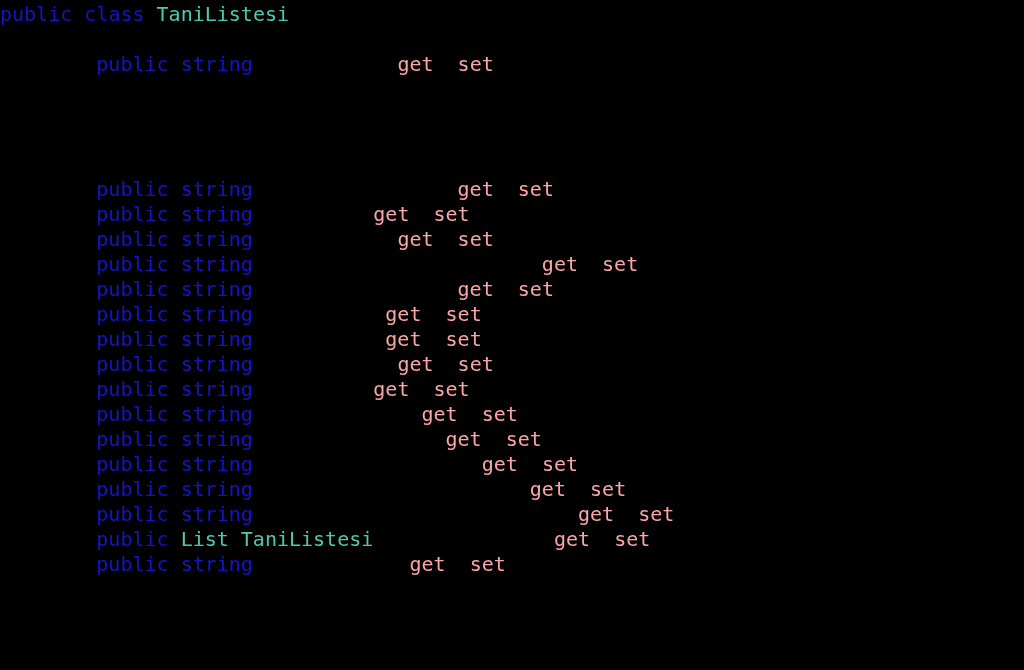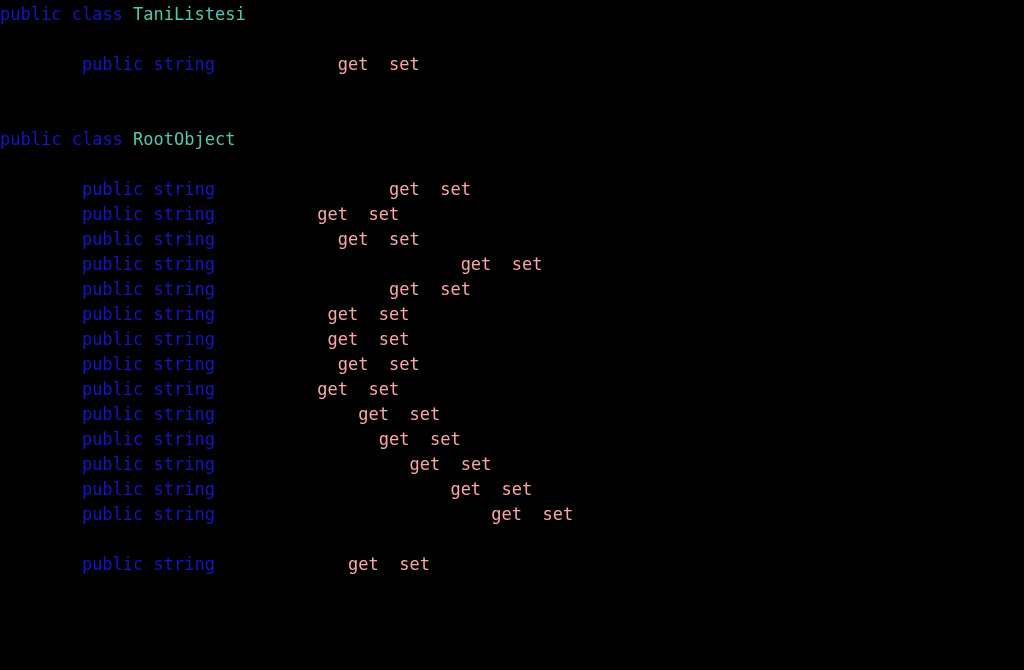--- a/index.html
+++ b/index.html
@@ -19,21 +19,21 @@
     width: 1024px;
     height: 670px;
     background: #000000;
   }
   .code-line {
     position: absolute;
     left: 0;
     width: 1024px;
     height: 25px;
     white-space: pre;
-    font-size: 17px;
+    font-size: 20px;
     line-height: 25px;
     letter-spacing: 0px;
   }
   .tok {
     white-space: pre;
   }
   .kw {
     color: #1414c8;
   }
   .type {
@@ -50,29 +50,29 @@
   .indent {
     color: transparent;
   }
 </style>
 </head>
 <body>
 
 <div id="code-surface">
     <div class="code-line" style="top: 2px;"><span class="indent"></span><span class="tok kw">public</span><span class="tok kw"> </span><span class="tok kw">class</span><span class="tok"> </span><span class="tok type">TaniListesi</span></div>
     <div class="code-line" style="top: 52px;"><span class="indent">        </span><span class="tok kw">public</span><span class="tok"> </span><span class="tok kw">string</span><span class="tok redacted">            </span><span class="tok accessor">get</span><span class="tok">  </span><span class="tok accessor">set</span></div>
-    <div class="code-line" style="top: 127px;"><span class="indent"></span><span class="tok kw">public</span><span class="tok kw"> </span><span class="tok kw">class</span><span class="tok"> </span><span class="tok type">RootObject</span></div>
     <div class="code-line" style="top: 177px;"><span class="indent">        </span><span class="tok kw">public</span><span class="tok"> </span><span class="tok kw">string</span><span class="tok redacted">                 </span><span class="tok accessor">get</span><span class="tok">  </span><span class="tok accessor">set</span></div>
     <div class="code-line" style="top: 202px;"><span class="indent">        </span><span class="tok kw">public</span><span class="tok"> </span><span class="tok kw">string</span><span class="tok redacted">          </span><span class="tok accessor">get</span><span class="tok">  </span><span class="tok accessor">set</span></div>
     <div class="code-line" style="top: 227px;"><span class="indent">        </span><span class="tok kw">public</span><span class="tok"> </span><span class="tok kw">string</span><span class="tok redacted">            </span><span class="tok accessor">get</span><span class="tok">  </span><span class="tok accessor">set</span></div>
     <div class="code-line" style="top: 252px;"><span class="indent">        </span><span class="tok kw">public</span><span class="tok"> </span><span class="tok kw">string</span><span class="tok redacted">                        </span><span class="tok accessor">get</span><span class="tok">  </span><span class="tok accessor">set</span></div>
     <div class="code-line" style="top: 277px;"><span class="indent">        </span><span class="tok kw">public</span><span class="tok"> </span><span class="tok kw">string</span><span class="tok redacted">                 </span><span class="tok accessor">get</span><span class="tok">  </span><span class="tok accessor">set</span></div>
     <div class="code-line" style="top: 302px;"><span class="indent">        </span><span class="tok kw">public</span><span class="tok"> </span><span class="tok kw">string</span><span class="tok redacted">           </span><span class="tok accessor">get</span><span class="tok">  </span><span class="tok accessor">set</span></div>
     <div class="code-line" style="top: 327px;"><span class="indent">        </span><span class="tok kw">public</span><span class="tok"> </span><span class="tok kw">string</span><span class="tok redacted">           </span><span class="tok accessor">get</span><span class="tok">  </span><span class="tok accessor">set</span></div>
     <div class="code-line" style="top: 352px;"><span class="indent">        </span><span class="tok kw">public</span><span class="tok"> </span><span class="tok kw">string</span><span class="tok redacted">            </span><span class="tok accessor">get</span><span class="tok">  </span><span class="tok accessor">set</span></div>
     <div class="code-line" style="top: 377px;"><span class="indent">        </span><span class="tok kw">public</span><span class="tok"> </span><span class="tok kw">string</span><span class="tok redacted">          </span><span class="tok accessor">get</span><span class="tok">  </span><span class="tok accessor">set</span></div>
     <div class="code-line" style="top: 402px;"><span class="indent">        </span><span class="tok kw">public</span><span class="tok"> </span><span class="tok kw">string</span><span class="tok redacted">              </span><span class="tok accessor">get</span><span class="tok">  </span><span class="tok accessor">set</span></div>
     <div class="code-line" style="top: 427px;"><span class="indent">        </span><span class="tok kw">public</span><span class="tok"> </span><span class="tok kw">string</span><span class="tok redacted">                </span><span class="tok accessor">get</span><span class="tok">  </span><span class="tok accessor">set</span></div>
     <div class="code-line" style="top: 452px;"><span class="indent">        </span><span class="tok kw">public</span><span class="tok"> </span><span class="tok kw">string</span><span class="tok redacted">                   </span><span class="tok accessor">get</span><span class="tok">  </span><span class="tok accessor">set</span></div>
     <div class="code-line" style="top: 477px;"><span class="indent">        </span><span class="tok kw">public</span><span class="tok"> </span><span class="tok kw">string</span><span class="tok redacted">                       </span><span class="tok accessor">get</span><span class="tok">  </span><span class="tok accessor">set</span></div>
     <div class="code-line" style="top: 502px;"><span class="indent">        </span><span class="tok kw">public</span><span class="tok"> </span><span class="tok kw">string</span><span class="tok redacted">                           </span><span class="tok accessor">get</span><span class="tok">  </span><span class="tok accessor">set</span></div>
+    <div class="code-line" style="top: 527px;"><span class="indent">        </span><span class="tok kw">public</span><span class="tok"> </span><span class="tok type">List TaniListesi</span><span class="tok redacted">               </span><span class="tok accessor">get</span><span class="tok">  </span><span class="tok accessor">set</span></div>
     <div class="code-line" style="top: 552px;"><span class="indent">        </span><span class="tok kw">public</span><span class="tok"> </span><span class="tok kw">string</span><span class="tok redacted">             </span><span class="tok accessor">get</span><span class="tok">  </span><span class="tok accessor">set</span></div>
   </div>
 
 </body></html>

